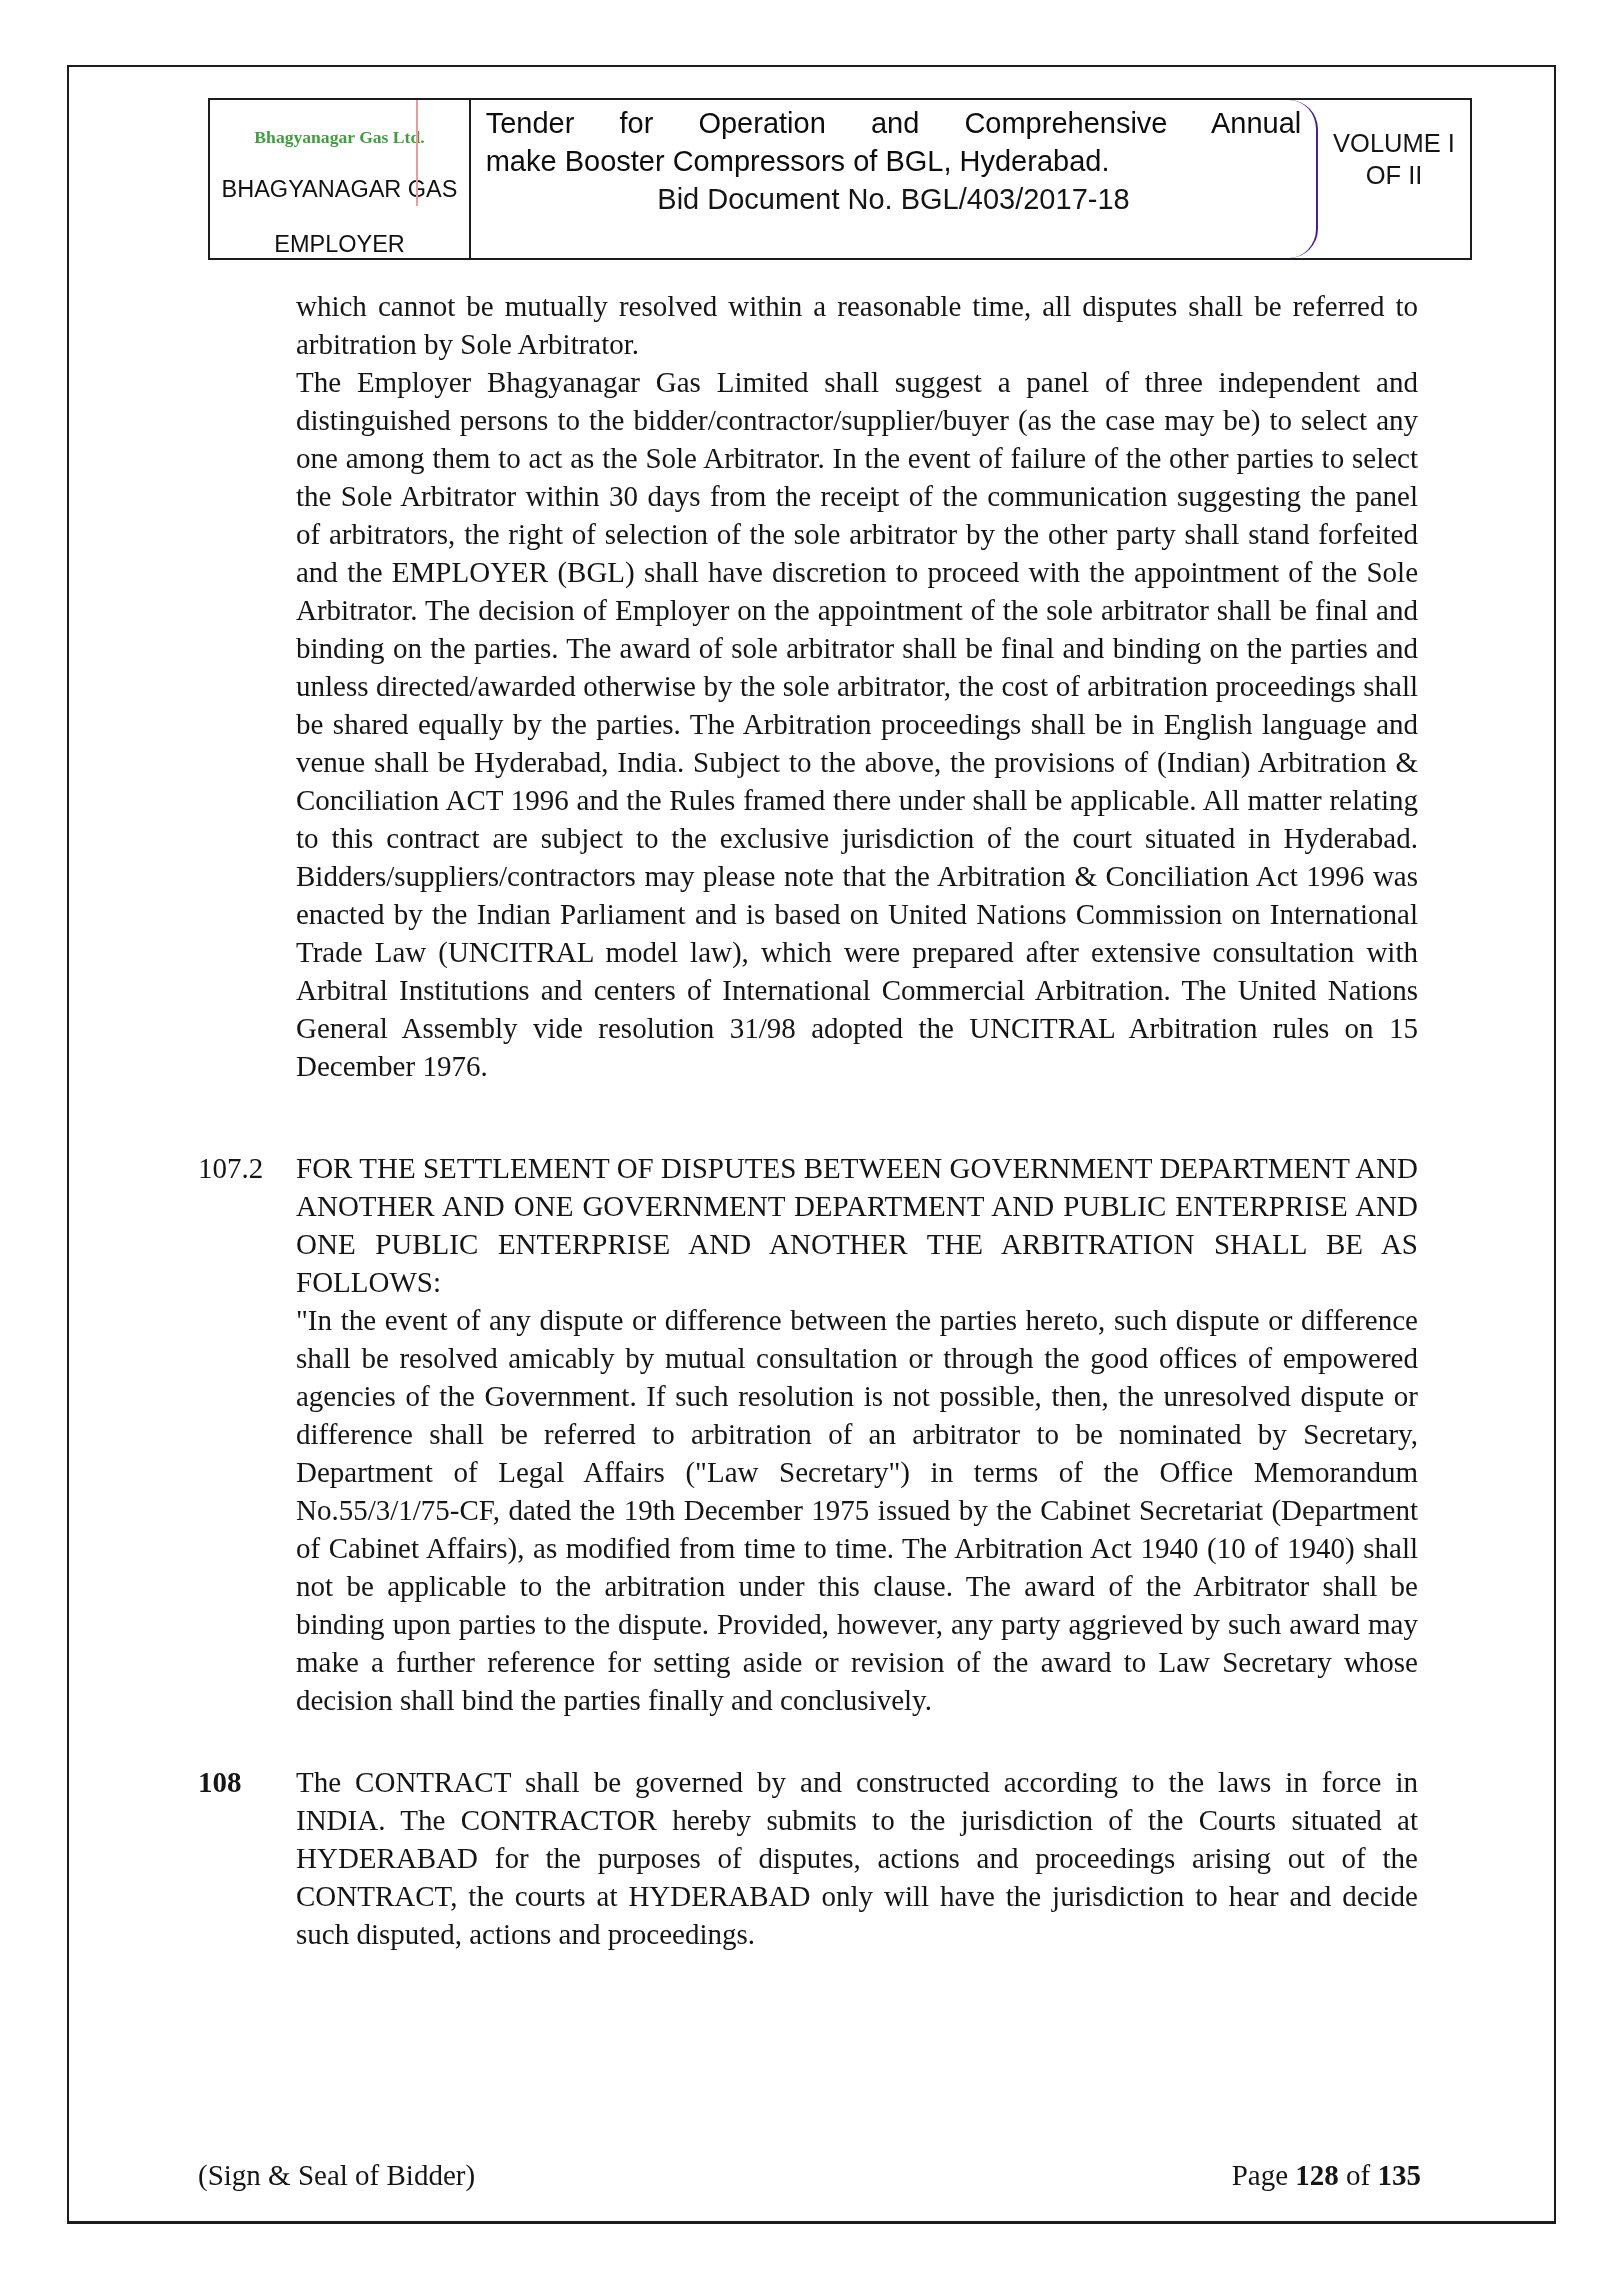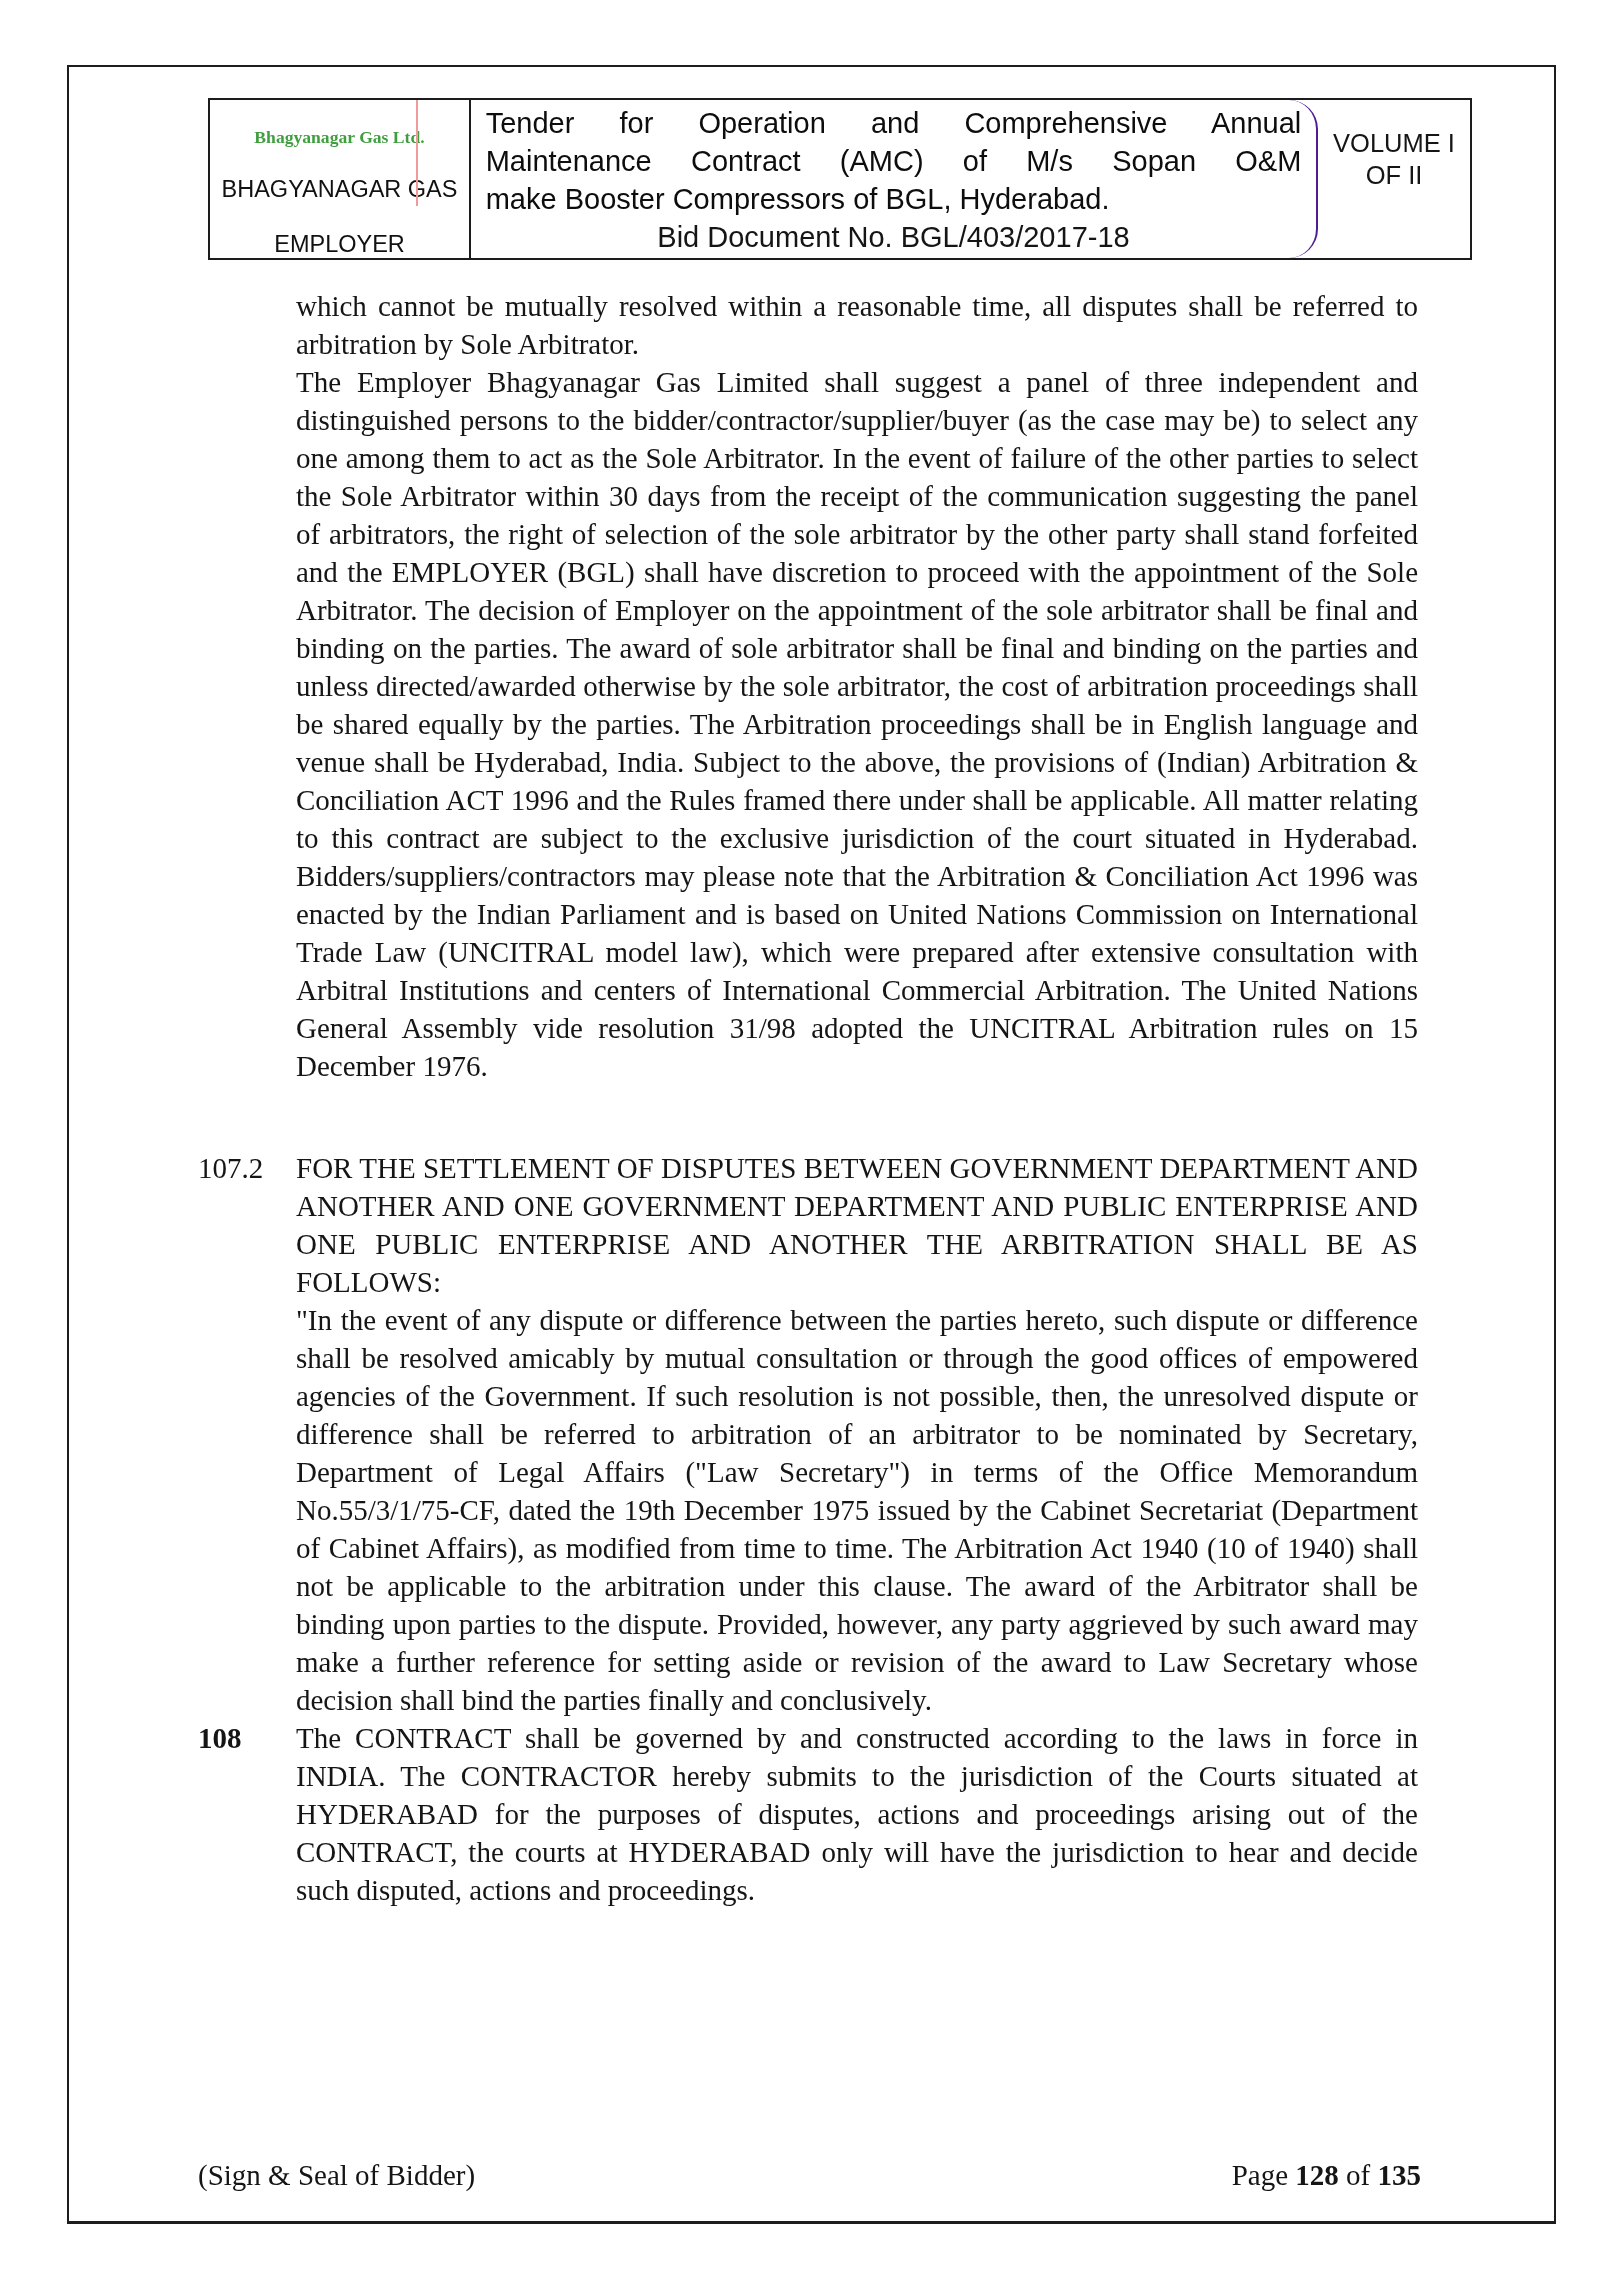--- a/index.html
+++ b/index.html
@@ -75,21 +75,21 @@
   .doc {
     position:absolute; left:296px; top:287px;
     width:1122px;
     font-size:29px; line-height:38px;
     text-align:justify;
   }
   .doc p { margin:0; }
   .last-stretch { text-align-last:justify; }
   .section { position:relative; }
   .gap-a { margin-top:64px; }
-  .gap-b { }
+  .gap-b { margin-top:44px; }
   .sec-num {
     position:absolute; left:-98px; top:0;
     text-align:left;
   }
   .bold { font-weight:bold; }
   .caps-heading { text-align:justify; }
 
   
   .footer {
     position:absolute; left:198px; top:2158px;
@@ -129,21 +129,20 @@
         <text x="60" y="80" text-anchor="middle" font-family="Liberation Serif, serif" font-weight="bold" font-size="22" fill="#f2e70e" stroke="#2f8a2f" stroke-width="0.8" letter-spacing="1">BGL</text>
       </svg>
       <div class="logo-script">Bhagyanagar Gas Ltd.</div>
       <div class="logo-name">BHAGYANAGAR GAS</div>
       <div class="logo-name">EMPLOYER</div>
       <div class="scan-line"></div>
     </div>
 
     <div class="cell-title">
       <div class="title-line jfull">Tender for Operation and Comprehensive Annual</div>
-      <div class="title-line jfull">Maintenance Contract (AMC) of M/s Sopan O&amp;M</div>
       <div class="title-line">make Booster Compressors of BGL, Hyderabad.</div>
       <div class="bid-line">Bid Document No. BGL/403/2017-18</div>
     </div>
 
     <div class="cell-volume">
       <div class="volume-line">VOLUME I</div>
       <div class="volume-line">OF II</div>
     </div>
 
   </div>

